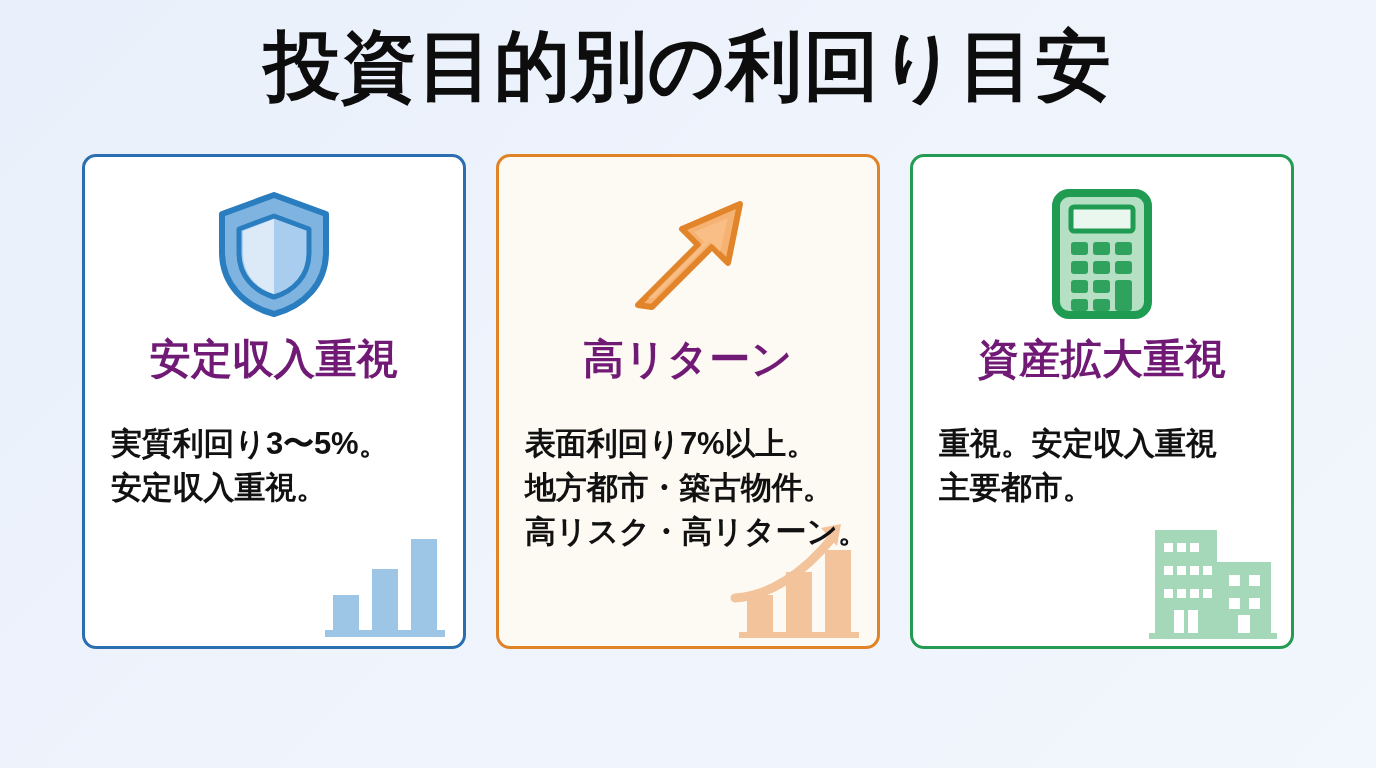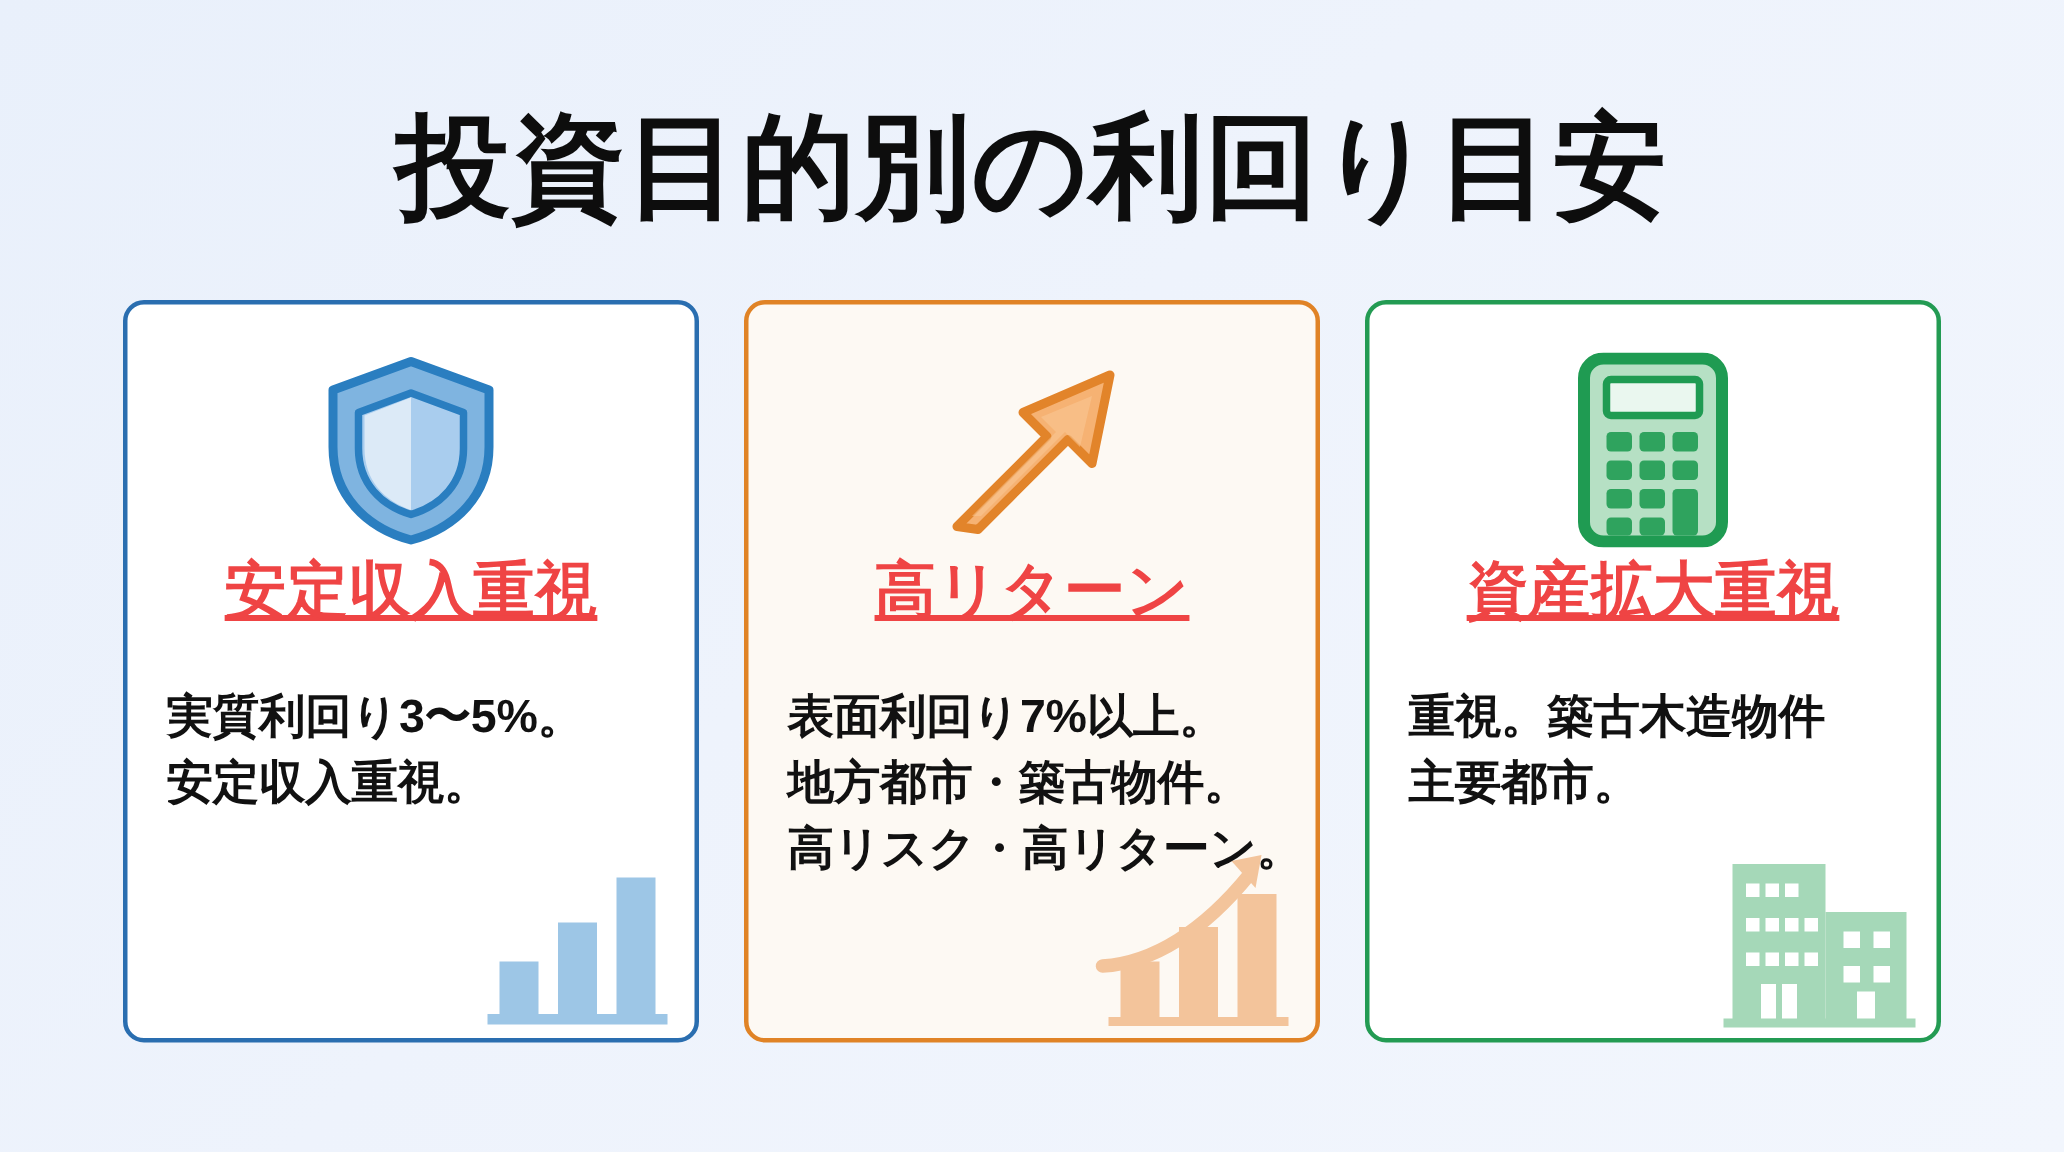--- a/index.html
+++ b/index.html
@@ -22,21 +22,21 @@
     width: 1376px;
     height: 768px;
     position: relative;
     display: flex;
     flex-direction: column;
     align-items: center;
   }
 
   
   .page-title {
-    margin-top: 72px;
+    margin-top: 26px;
     font-size: 76px;
     line-height: 1.05;
     font-weight: 700;
     letter-spacing: 0.01em;
     color: #0d0d0d;
     text-align: center;
     white-space: nowrap;
   }
 
   
@@ -78,26 +78,25 @@
     flex: none;
   }
   .card-icon svg { display: block; }
 
   
   .card-heading {
     font-size: 41px;
     font-weight: 700;
     line-height: 1.1;
     letter-spacing: 0.01em;
-    color: #ef4444;
+    color: #701a75;
     text-align: center;
     white-space: nowrap;
-    margin-top: 0;
+    margin-top: 12px;
     flex: none;
-    text-decoration: underline;
   }
 
   .card-body {
     margin-top: 40px;
     font-size: 31px;
     font-weight: 700;
     line-height: 1.42;
     letter-spacing: -0.005em;
     color: #111111;
     text-align: left;
@@ -204,21 +203,21 @@
           <rect x="41" y="91" width="17" height="13" rx="3" fill="#2fa35e"></rect>
           <rect x="19" y="110" width="17" height="12" rx="3" fill="#2fa35e"></rect>
           <rect x="41" y="110" width="17" height="12" rx="3" fill="#2fa35e"></rect>
           <rect x="63" y="91" width="17" height="31" rx="3" fill="#2fa35e"></rect>
         </svg>
       </div>
 
       <h2 class="card-heading">資産拡大重視</h2>
 
       <div class="card-body">
-        <span class="line">重視。築古木造物件</span>
+        <span class="line">重視。安定収入重視</span>
         <span class="line">主要都市。</span>
       </div>
 
       <div class="card-decor">
         <svg viewBox="0 0 140 130" aria-hidden="true">
           <rect x="12" y="18" width="62" height="104" fill="#a5d8b8"></rect>
           <rect x="74" y="50" width="54" height="72" fill="#a5d8b8"></rect>
           <rect x="21" y="31" width="9" height="9" fill="#ffffff"></rect>
           <rect x="34" y="31" width="9" height="9" fill="#ffffff"></rect>
           <rect x="47" y="31" width="9" height="9" fill="#ffffff"></rect>

